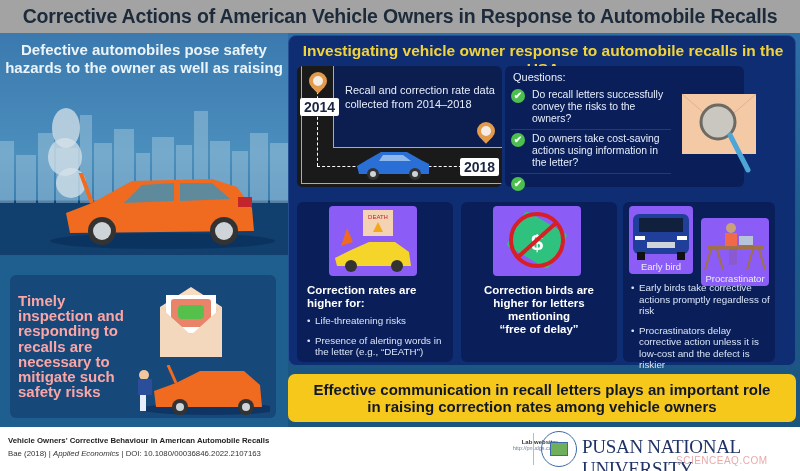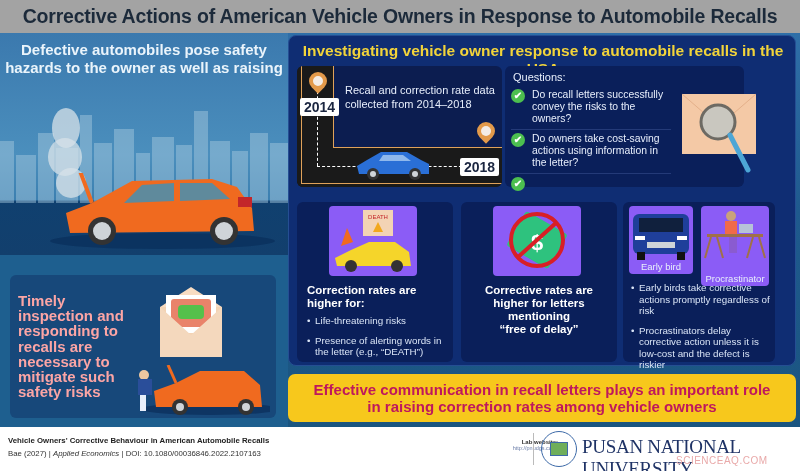--- a/index.html
+++ b/index.html
@@ -66,21 +66,21 @@
 
   .img-box { position: absolute; background: #8b5cf6; border-radius: 4px; overflow: hidden; }
   .card-text-bold { position: absolute; color: #ffffff; font-weight: bold; font-size: 11.5px; line-height: 13px; }
   .bullets { position: absolute; list-style: none; }
   .bullets li { color: #d9e4f6; font-size: 9.8px; line-height: 11.5px; padding-left: 8px; position: relative; margin-bottom: 8px; }
   .bullets li::before { content: "•"; position: absolute; left: 0; top: 0; color: #d9e4f6; }
   .img-label { position: absolute; bottom: 2px; left: 0; width: 100%; text-align: center; color: #e7eefb; font-size: 9.5px; }
 
   .banner { position: absolute; left: 288px; top: 341px; width: 508px; height: 48px; background: #f7c81c; border-radius: 7px;
     display: flex; flex-direction: column; align-items: center; justify-content: center; }
-  .banner span { color: #be185d; font-weight: bold; font-size: 15px; line-height: 17px; }
+  .banner span { color: #0f172a; font-weight: bold; font-size: 15px; line-height: 17px; }
 
   
   .footer { position: absolute; left: 0; top: 427px; width: 800px; height: 48px; background: #ffffff; }
   .ref-title { position: absolute; left: 8px; top: 9px; font-size: 7.8px; font-weight: bold; color: #222; }
   .ref-line { position: absolute; left: 8px; top: 22px; font-size: 7.8px; color: #333; }
   .ref-line i { font-style: italic; }
   .lab { position: absolute; left: 480px; top: 12px; width: 78px; text-align: right; }
   .lab .l1 { font-size: 6px; font-weight: bold; color: #333; }
   .lab .l2 { font-size: 5.5px; color: #6a7da8; }
   .divider { position: absolute; left: 533px; top: 6px; width: 1px; height: 32px; background: #bbb; }
@@ -236,41 +236,41 @@
     <div class="card card-free">
       <div class="img-box" style="left:32px;top:4px;width:88px;height:70px">
         <svg width="88" height="70" viewBox="0 0 88 70">
           <rect x="20" y="14" width="48" height="40" rx="3" fill="#2ec27e" transform="rotate(30 44 34)"></rect>
           <text x="44" y="44" font-size="22" fill="#ffffff" text-anchor="middle" font-weight="bold" font-family="Liberation Sans, sans-serif">$</text>
           <circle cx="44" cy="34" r="26" fill="none" stroke="#d81f26" stroke-width="4"></circle>
           <line x1="24" y1="52" x2="64" y2="16" stroke="#d81f26" stroke-width="4"></line>
         </svg>
       </div>
       <div class="card-text-bold" style="left:0;top:82px;width:156px;text-align:center">
-        <div>Corrective rates are</div>
+        <div>Correction birds are</div>
         <div>higher for letters</div>
         <div>mentioning</div>
         <div>“free of delay”</div>
       </div>
     </div>
 
     <div class="card card-behavior">
       <div class="img-box" style="left:6px;top:4px;width:64px;height:68px">
         <svg width="64" height="56" viewBox="0 0 64 56">
           <rect x="4" y="8" width="56" height="40" rx="6" fill="#1f3f9a"></rect>
           <rect x="10" y="12" width="44" height="14" fill="#10203d"></rect>
           <rect x="6" y="30" width="10" height="4" fill="#ffffff"></rect>
           <rect x="48" y="30" width="10" height="4" fill="#ffffff"></rect>
           <rect x="18" y="36" width="28" height="6" fill="#cfd4d8"></rect>
           <rect x="8" y="46" width="8" height="8" fill="#111"></rect>
             <rect x="48" y="46" width="8" height="8" fill="#111"></rect>
         </svg>
         <div class="img-label">Early bird</div>
       </div>
-      <div class="img-box" style="left:78px;top:4px;width:68px;height:80px">
+      <div class="img-box" style="left:78px;top:16px;width:68px;height:68px">
         <svg width="68" height="56" viewBox="0 0 68 56">
           <circle cx="30" cy="10" r="5" fill="#c9a27a"></circle>
           <rect x="24" y="15" width="12" height="14" fill="#f06a4a"></rect>
           <rect x="38" y="18" width="14" height="9" fill="#b6c3d8"></rect>
           <rect x="6" y="28" width="56" height="3" fill="#a07048"></rect>
           <path d="M10 31 L4 52 M16 31 L22 52 M52 31 L46 52 M58 31 L64 52" stroke="#a07048" stroke-width="2"></path>
           <rect x="28" y="31" width="8" height="16" fill="#8a5bd0"></rect>
         </svg>
         <div class="img-label">Procrastinator</div>
       </div>
@@ -283,21 +283,21 @@
 
   <div class="banner">
     <span>Effective communication in recall letters plays an important role</span>
     <span>in raising correction rates among vehicle owners</span>
   </div>
 </div>
 
 <div class="footer">
   <div class="ref-title">Vehicle Owners' Corrective Behaviour in American Automobile Recalls</div>
   <div class="ref-line">
-    <span>Bae (2027)</span>
+    <span>Bae (2018)</span>
     <span>|</span>
     <i>Applied Economics</i>
     <span>|</span>
     <span>DOI: 10.1080/00036846.2022.2107163</span>
   </div>
   <div class="lab">
     <div class="l1">Lab website:</div>
     <div class="l2">http://pnudgs.com/</div>
   </div>
   <div class="divider"></div>

